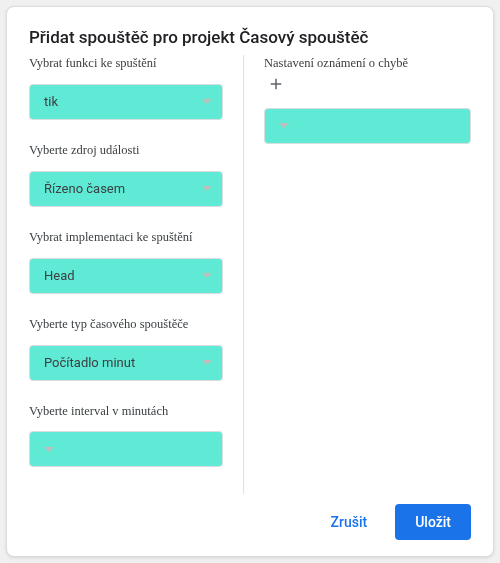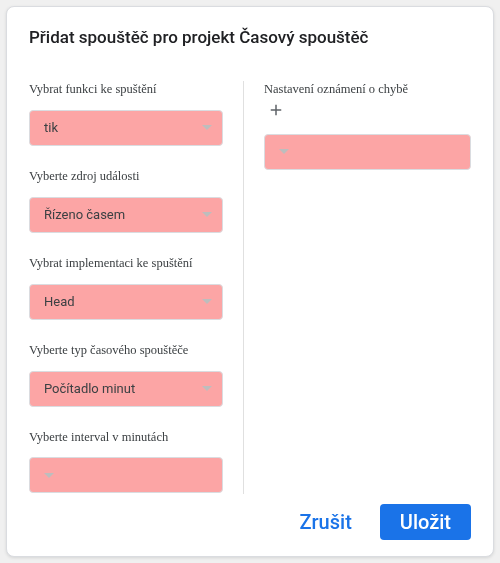--- a/index.html
+++ b/index.html
@@ -18,21 +18,21 @@
     width: 100%;
     height: 100%;
     display: flex;
     flex-direction: column;
     padding: 20px 22px 16px 22px;
   }
   .dialog-title {
     font-size: 17px;
     font-weight: 500;
     color: #202124;
-    margin-bottom: 34px;
+    margin-bottom: 8px;
   }
   .body {
     flex: 1;
     display: flex;
     gap: 0;
     min-height: 0;
   }
   .col-left {
     width: 214px;
     padding-right: 20px;
@@ -79,21 +79,21 @@
   .add-btn svg { width: 18px; height: 18px; }
   .select {
     height: 36px;
     border: 1px solid #dadce0;
     border-radius: 4px;
     display: flex;
     align-items: center;
     justify-content: space-between;
     padding: 0 10px 0 14px;
     cursor: pointer;
-    background: #fca5a5;
+    background: #5eead4;
   }
   .select-value {
     font-size: 13px;
     color: #3c4043;
   }
   .caret {
     width: 0; height: 0;
     border-left: 5px solid transparent;
     border-right: 5px solid transparent;
     border-top: 5px solid #bdbdbd;
@@ -102,21 +102,21 @@
     display: flex;
     justify-content: flex-end;
     align-items: center;
     gap: 8px;
     padding-top: 10px;
   }
   .btn {
     height: 36px;
     border-radius: 4px;
     padding: 0 20px;
-    font-size: 20px;
+    font-size: 14px;
     font-weight: 500;
     border: none;
     cursor: pointer;
     font-family: inherit;
   }
   .btn-text {
     background: transparent;
     color: #1a73e8;
   }
   .btn-filled {

